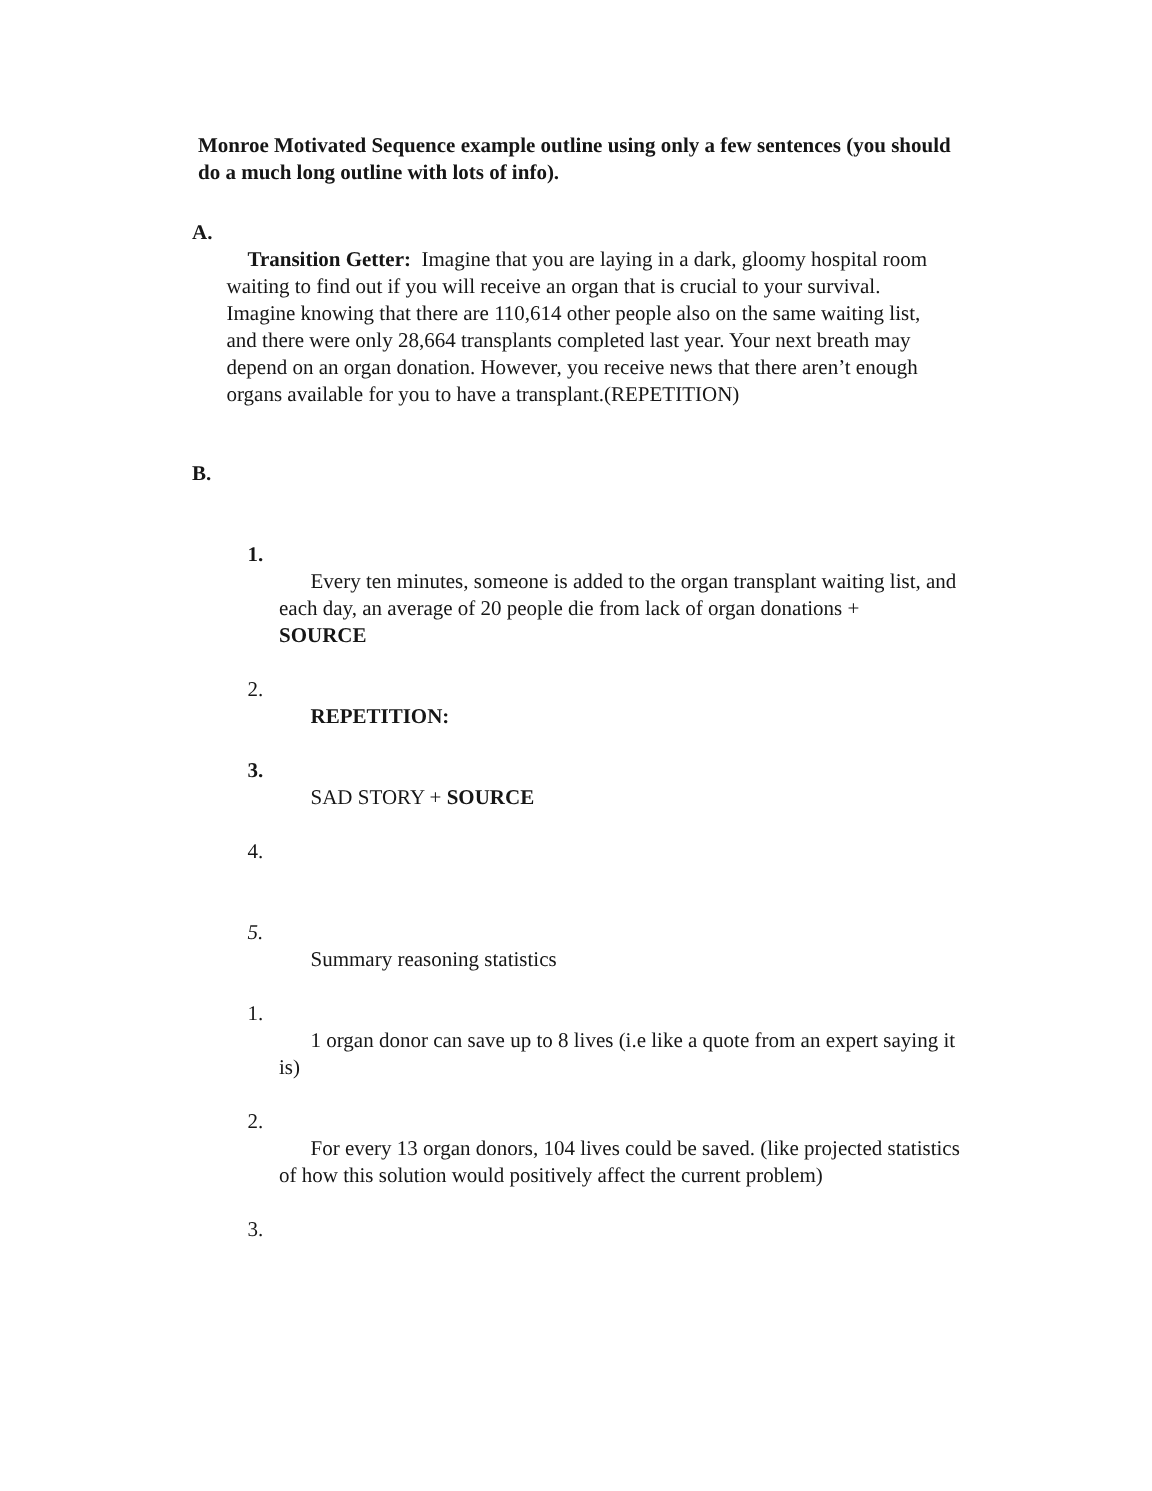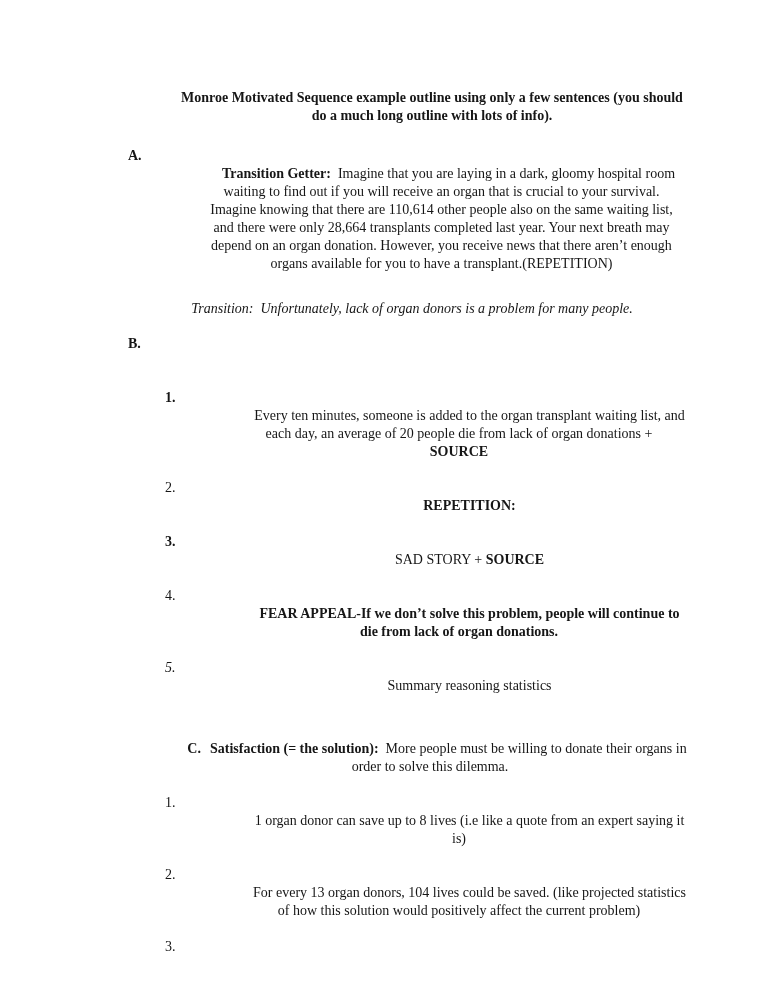--- a/index.html
+++ b/index.html
@@ -10,21 +10,21 @@
   }
   body {
     color: #161616;
     font-family: "Liberation Serif", "DejaVu Serif", serif;
     font-size: 14px;
     line-height: 18px;
   }
   .doc { padding: 89px 36px 40px 92px; }
   .b { font-weight: bold; }
   .i { font-style: italic; }
-  p, .sec, .item { margin: 0; text-align: center; }
+  p, .sec, .item { margin: 0; }
   .title {
     margin-left: 40px;
     font-weight: bold;
     white-space: pre-wrap;
   }
   .transition {
     font-style: italic;
     white-space: pre-wrap;
   }
   .sec {
@@ -68,51 +68,45 @@
 
   <div class="sec mt-a">
     <span class="label">A.</span><span class="runs"><span class="b">Transition Getter:</span><span>  Imagine that you are laying in a dark, gloomy hospital room
 waiting to find out if you will receive an organ that is crucial to your survival.
 Imagine knowing that there are 110,614 other people also on the same waiting list,
 and there were only 28,664 transplants completed last year. Your next breath may
 depend on an organ donation. However, you receive news that there aren’t enough
 organs available for you to have a transplant.(REPETITION)</span></span>
   </div>
 
-  <p class="transition mt-t1"><span class="i">Transition:  Unfortunately, lack of organ donors is a problem for many people.</span></p>
 
   <div class="sec mt-b">
     <span class="label">B.</span>
   </div>
   <div>
     <div class="item">
       <span class="num" data-style="bold">1.</span><span class="runs"><span>Every ten minutes, someone is added to the organ transplant waiting list, and
 each day, an average of 20 people die from lack of organ donations +
 </span><span class="b">SOURCE</span></span>
     </div>
     <div class="item">
       <span class="num" data-style="normal">2.</span><span class="runs"><span class="b">REPETITION:</span></span>
     </div>
     <div class="item">
       <span class="num" data-style="bold">3.</span><span class="runs"><span>SAD STORY + </span><span class="b">SOURCE</span></span>
     </div>
     <div class="item">
-      <span class="num" data-style="normal">4.</span><span class="runs"><span class="b">FEAR APPEAL-If we don’t solve this problem, people will continue to
-die from lack of organ donations.</span></span>
+      <span class="num" data-style="normal">4.</span>
     </div>
     <div class="item">
       <span class="num" data-style="italic">5.</span><span class="runs"><span>Summary reasoning statistics</span></span>
     </div>
   </div>
 
 
-  <div class="sec noindent mt-c">
-    <span class="label">C.</span><span class="runs"><span class="b">Satisfaction (= the solution):</span><span>  More people must be willing to donate their organs in
-order to solve this dilemma.</span></span>
-  </div>
   <div>
     <div class="item">
       <span class="num" data-style="normal">1.</span><span class="runs"><span>1 organ donor can save up to 8 lives (i.e like a quote from an expert saying it
 is)</span></span>
     </div>
     <div class="item">
       <span class="num" data-style="normal">2.</span><span class="runs"><span>For every 13 organ donors, 104 lives could be saved. (like projected statistics
 of how this solution would positively affect the current problem)</span></span>
     </div>
     <div class="item">

